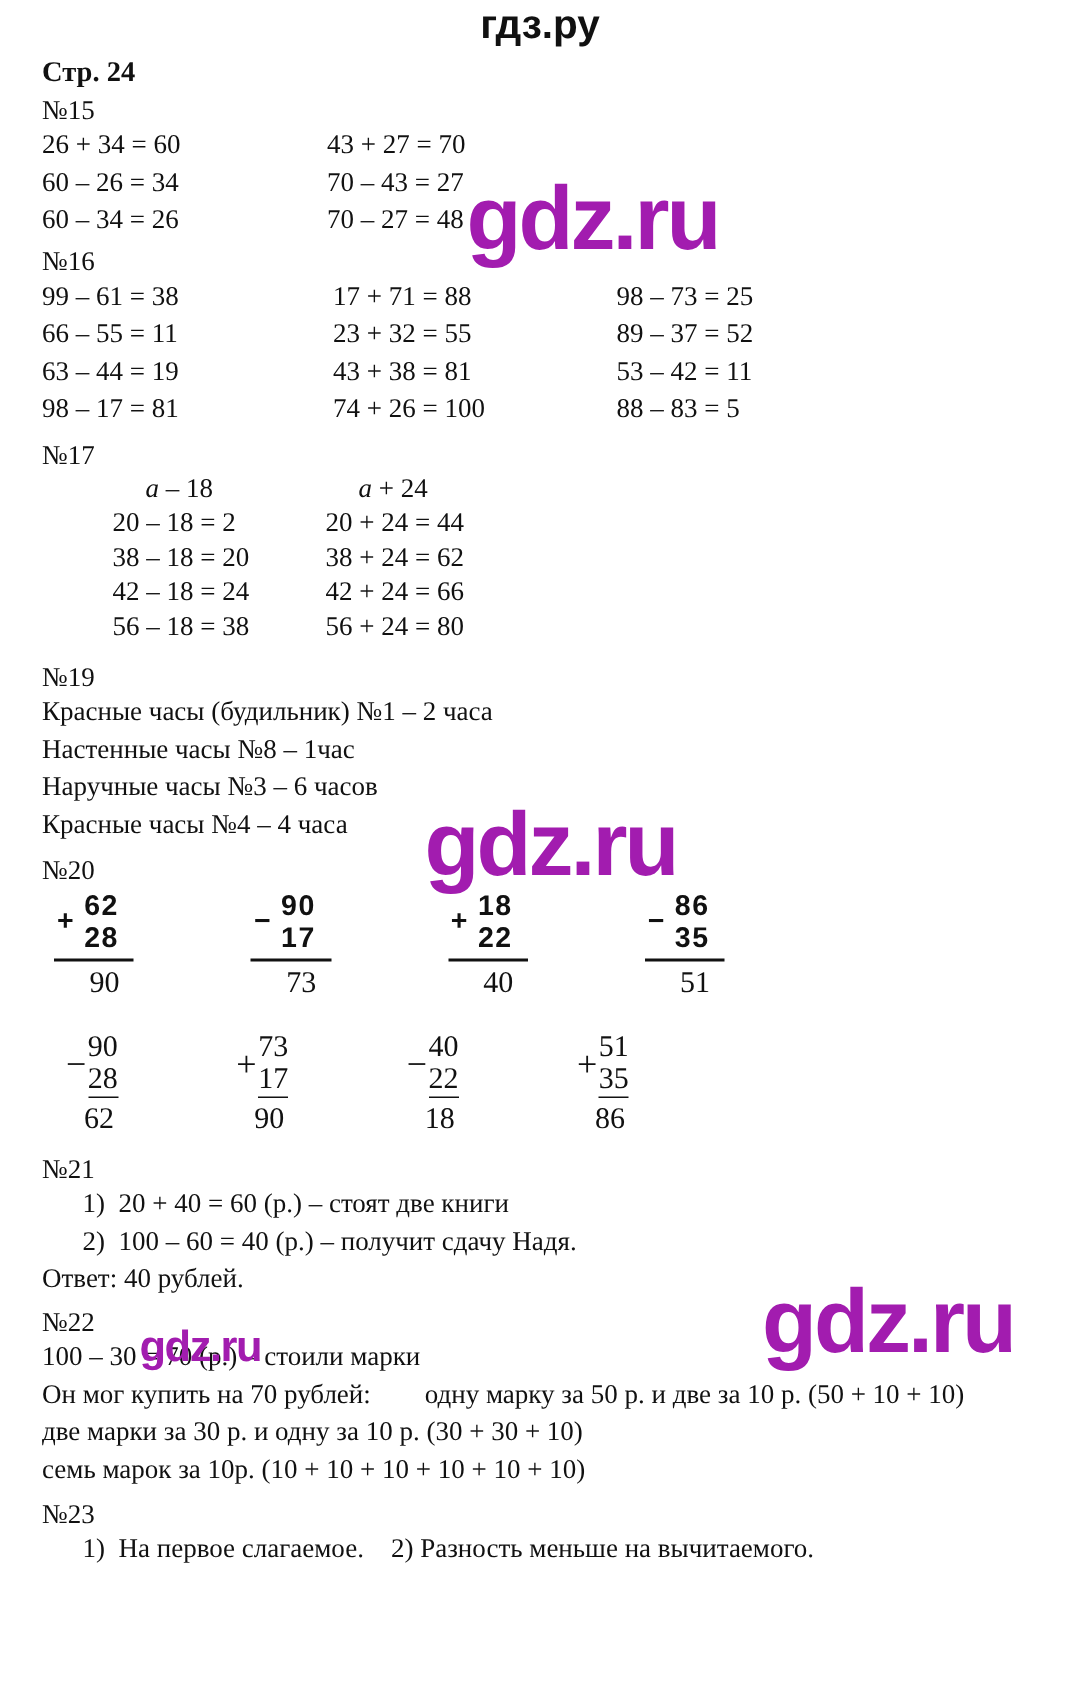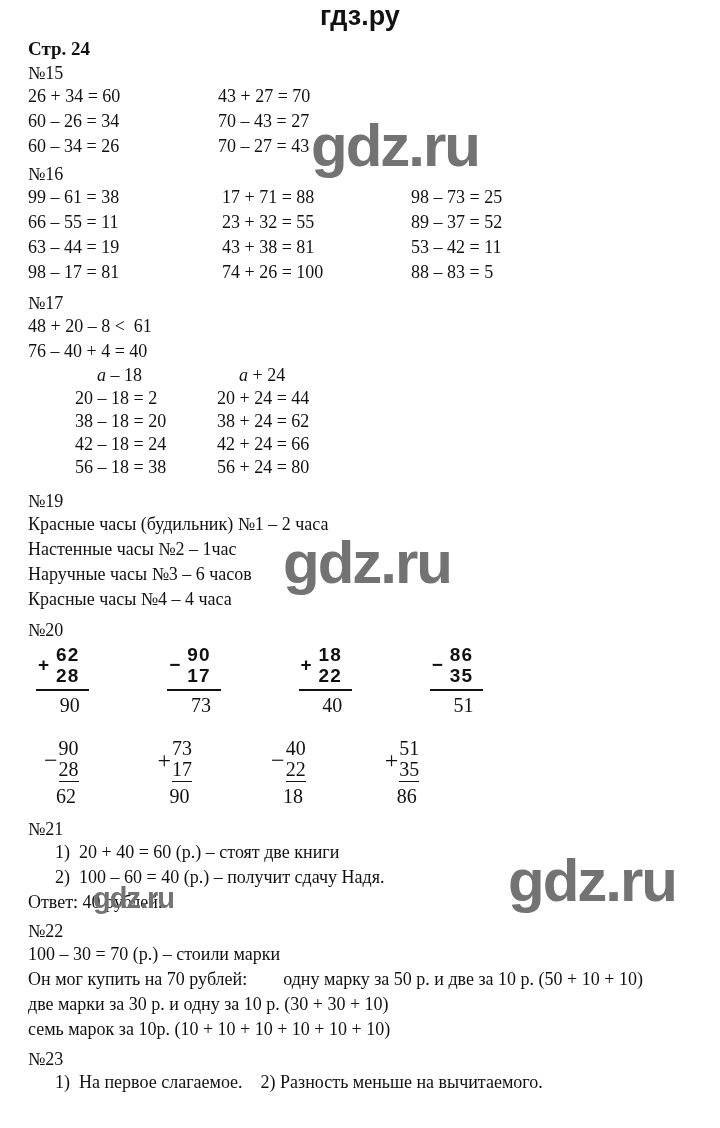--- a/index.html
+++ b/index.html
@@ -44,21 +44,21 @@
   .arith1 .op { font-family:"Liberation Sans", sans-serif; font-weight:700; font-size:19px; }
   .arith1 .stack { font-family:"Liberation Sans", sans-serif; font-weight:700; font-size:19px; line-height:21px; letter-spacing:1px; }
   .arith1 .res { font-size:20px; text-align:center; padding-left:14px; margin-top:3px; line-height:22px; }
   .arith2 .op { font-size:24px; font-weight:400; margin-right:1px; }
   .arith2 .stack { font-size:20px; line-height:21px; }
   .arith2 .b { border-bottom:1.5px solid #111; padding-bottom:1px; }
   .arith2 .res { font-size:20px; padding-left:12px; margin-top:3px; line-height:22px; }
 
   .indent { padding-left:27px; }
 
-  .watermark { position:absolute; font-family:"Liberation Sans", sans-serif; font-weight:700; color:#737373; letter-spacing:-2px; line-height:1; z-index:5; }
+  .watermark { position:absolute; font-family:"Liberation Sans", sans-serif; font-weight:700; color:#a21caf; letter-spacing:-2px; line-height:1; z-index:5; }
   .wm-big { font-size:60px; }
   .wm-small { font-size:29px; letter-spacing:-1px; }
   .wm1 { left:311px; top:116px; }
   .wm2 { left:283px; top:533px; }
   .wm3 { left:508px; top:851px; }
   .wm4 { left:93px; top:884px; }
 
   .mt3{margin-top:3px;} .mt5{margin-top:5px;} .mt6{margin-top:6px;} .mt7{margin-top:7px;}
   .mt8{margin-top:8px;} .mt10{margin-top:10px;} .mt12{margin-top:12px;}
 </style>
@@ -74,21 +74,21 @@
   <div class="task-label mt3">№15</div>
   <div class="cols t15">
     <div class="col col1">
       <div class="eq">26 + 34 = 60</div>
       <div class="eq">60 – 26 = 34</div>
       <div class="eq">60 – 34 = 26</div>
     </div>
     <div class="col">
       <div class="eq">43 + 27 = 70</div>
       <div class="eq">70 – 43 = 27</div>
-      <div class="eq">70 – 27 = 43</div>
+      <div class="eq">70 – 27 = 48</div>
     </div>
   </div>
 
   <div class="task-label mt5">№16</div>
   <div class="cols t16">
     <div class="col col2">
       <div class="eq">99 – 61 = 38</div>
       <div class="eq">66 – 55 = 11</div>
       <div class="eq">63 – 44 = 19</div>
       <div class="eq">98 – 17 = 81</div>
@@ -102,24 +102,20 @@
     <div class="col">
       <div class="eq">98 – 73 = 25</div>
       <div class="eq">89 – 37 = 52</div>
       <div class="eq">53 – 42 = 11</div>
       <div class="eq">88 – 83 = 5</div>
     </div>
   </div>
 
   <div class="task-label mt8">№17</div>
   <div class="cols t17">
-    <div class="col col1">
-      <div class="eq">48 + 20 – 8 &lt;  61</div>
-      <div class="eq">76 – 40 + 4 = 40</div>
-    </div>
   </div>
 
   <div class="cols t18cols t18">
     <div class="col col1">
       <div class="t18-header"><span class="it">a</span><span> – 18</span></div>
       <div class="eq">20 – 18 = 2</div>
       <div class="eq">38 – 18 = 20</div>
       <div class="eq">42 – 18 = 24</div>
       <div class="eq">56 – 18 = 38</div>
     </div>
@@ -128,21 +124,21 @@
       <div class="eq">20 + 24 = 44</div>
       <div class="eq">38 + 24 = 62</div>
       <div class="eq">42 + 24 = 66</div>
       <div class="eq">56 + 24 = 80</div>
     </div>
   </div>
 
   <div class="task-label mt12">№19</div>
   <div>
     <div class="line">Красные часы (будильник) №1 – 2 часа</div>
-    <div class="line">Настенные часы №2 – 1час</div>
+    <div class="line">Настенные часы №8 – 1час</div>
     <div class="line">Наручные часы №3 – 6 часов</div>
     <div class="line">Красные часы №4 – 4 часа</div>
   </div>
 
   <div class="task-label mt8">№20</div>
   <div class="arith-row arith-row1">
     <div class="arith arith1">
       <div class="top">
           <span class="op">+</span>
           <span class="stack">

